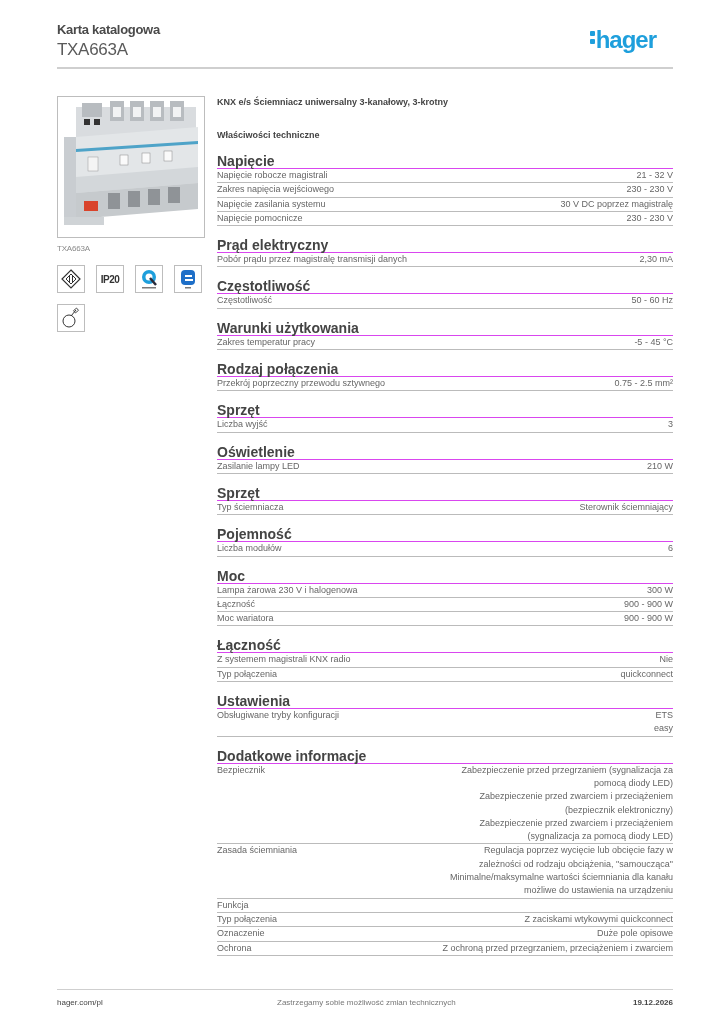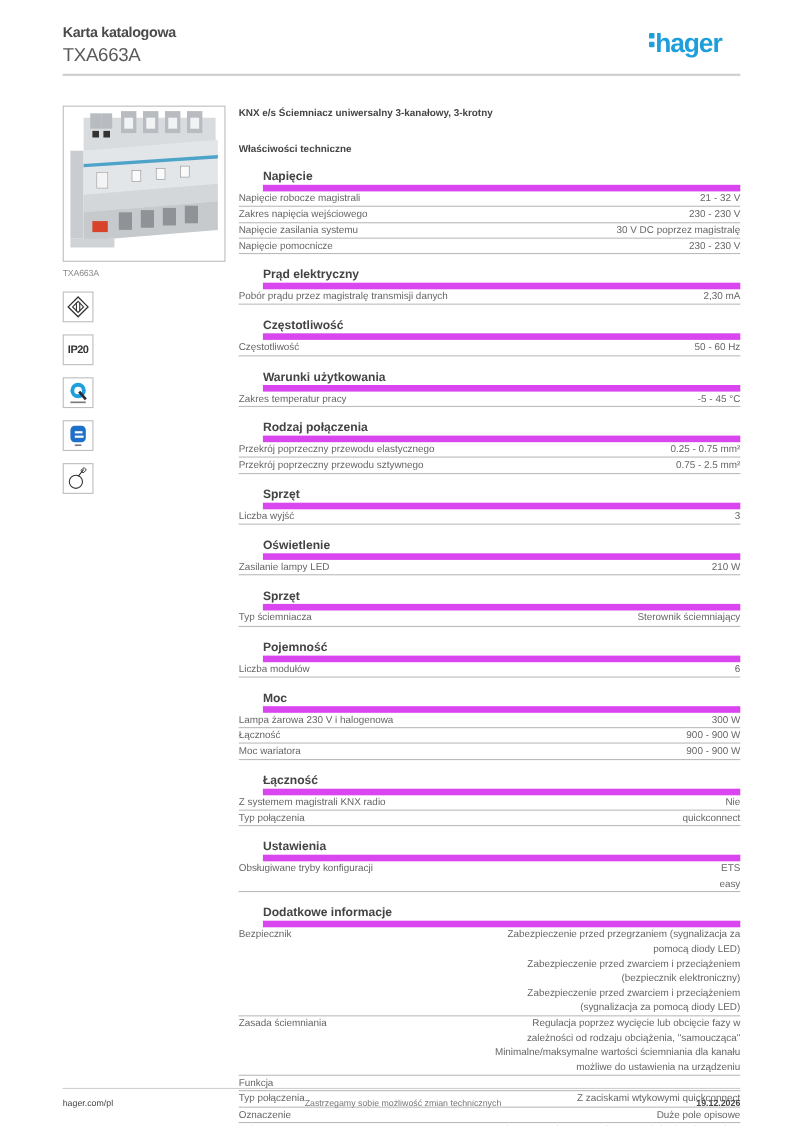--- a/index.html
+++ b/index.html
@@ -10,31 +10,31 @@
   .doc-title { font-size: 13px; font-weight: bold; color: #4a4a4a; line-height: 20px; letter-spacing: -0.3px; }
   .doc-code { font-size: 17px; color: #5a5a5a; line-height: 19px; letter-spacing: -0.3px; }
   .logo { position: absolute; right: 17px; top: 6px; font-size: 24px; font-weight: bold; color: #1e9fdc; letter-spacing: -1px; }
   .logo .colon { display: inline-block; width: 6px; position: relative; top: -1px; }
   .logo .colon i { display: block; width: 5px; height: 5px; background: #1e9fdc; margin: 3px 0; border-radius: 1px; }
   .header-rule { position: absolute; left: 57px; top: 67px; width: 616px; height: 2px; background: #cfcfcf; }
 
   .left-col { position: absolute; left: 57px; top: 96px; width: 150px; }
   .product-image { width: 148px; height: 142px; border: 1px solid #bdbdbd; background: #fff; position: relative; overflow: hidden; }
   .product-caption { font-size: 8px; color: #8a8a8a; margin-top: 6px; letter-spacing: -0.2px; }
-  .badges { display: flex; flex-wrap: wrap; gap: 11px 11px; margin-top: 12px; width: 150px; flex-direction: column; }
+  .badges { display: flex; flex-wrap: wrap; gap: 11px 11px; margin-top: 12px; width: 150px; }
   .badge { width: 28px; height: 28px; border: 1px solid #bdbdbd; display: flex; align-items: center; justify-content: center; background: #fff; }
   .badge-ip { font-size: 10px; font-weight: bold; color: #333; letter-spacing: -0.5px; }
 
   .right-col { position: absolute; left: 217px; top: 96px; width: 456px; }
   .product-name { font-size: 9px; font-weight: bold; color: #444; height: 12px; line-height: 12px; }
   .tech-title { font-size: 9px; font-weight: bold; color: #444; margin-top: 21px; height: 12px; line-height: 12px; }
 
   .section { margin-top: 13px; }
   .section:first-of-type { margin-top: 14px; }
-  .section-title { font-size: 11px; font-weight: bold; color: #444; line-height: 13px; border-bottom: 6px solid #d946ef; margin-left: 22px; }
+  .section-title { font-size: 14px; font-weight: bold; color: #444; line-height: 13px; border-bottom: 1px solid #d946ef; }
   .row { display: flex; justify-content: space-between; font-size: 9px; color: #666; line-height: 13.3px; border-bottom: 1px solid #bbb; }
   .row .label { flex: 0 0 auto; white-space: nowrap; }
   .row .value { text-align: right; white-space: pre-line; }
   .row .value.wide { max-width: 260px; }
 
   .footer-rule { position: absolute; left: 57px; top: 989px; width: 616px; height: 1px; background: #cfcfcf; }
   .footer { position: absolute; left: 57px; top: 998px; width: 616px; font-size: 8px; display: flex; justify-content: space-between; }
   .footer .url { font-weight: normal; color: #444; }
   .footer .note { color: #777; position: absolute; left: 220px; }
   .footer .date { font-weight: bold; color: #444; }
@@ -173,24 +173,20 @@
       <div class="section">
         <div class="section-title">Warunki użytkowania</div>
         <div class="row">
           <span class="label">Zakres temperatur pracy</span>
           <span class="value">-5 - 45 °C</span>
         </div>
       </div>
       <div class="section">
         <div class="section-title">Rodzaj połączenia</div>
         <div class="row">
-          <span class="label">Przekrój poprzeczny przewodu elastycznego</span>
-          <span class="value">0.25 - 0.75 mm²</span>
-        </div>
-        <div class="row">
           <span class="label">Przekrój poprzeczny przewodu sztywnego</span>
           <span class="value">0.75 - 2.5 mm²</span>
         </div>
       </div>
       <div class="section">
         <div class="section-title">Sprzęt</div>
         <div class="row">
           <span class="label">Liczba wyjść</span>
           <span class="value">3</span>
         </div>

